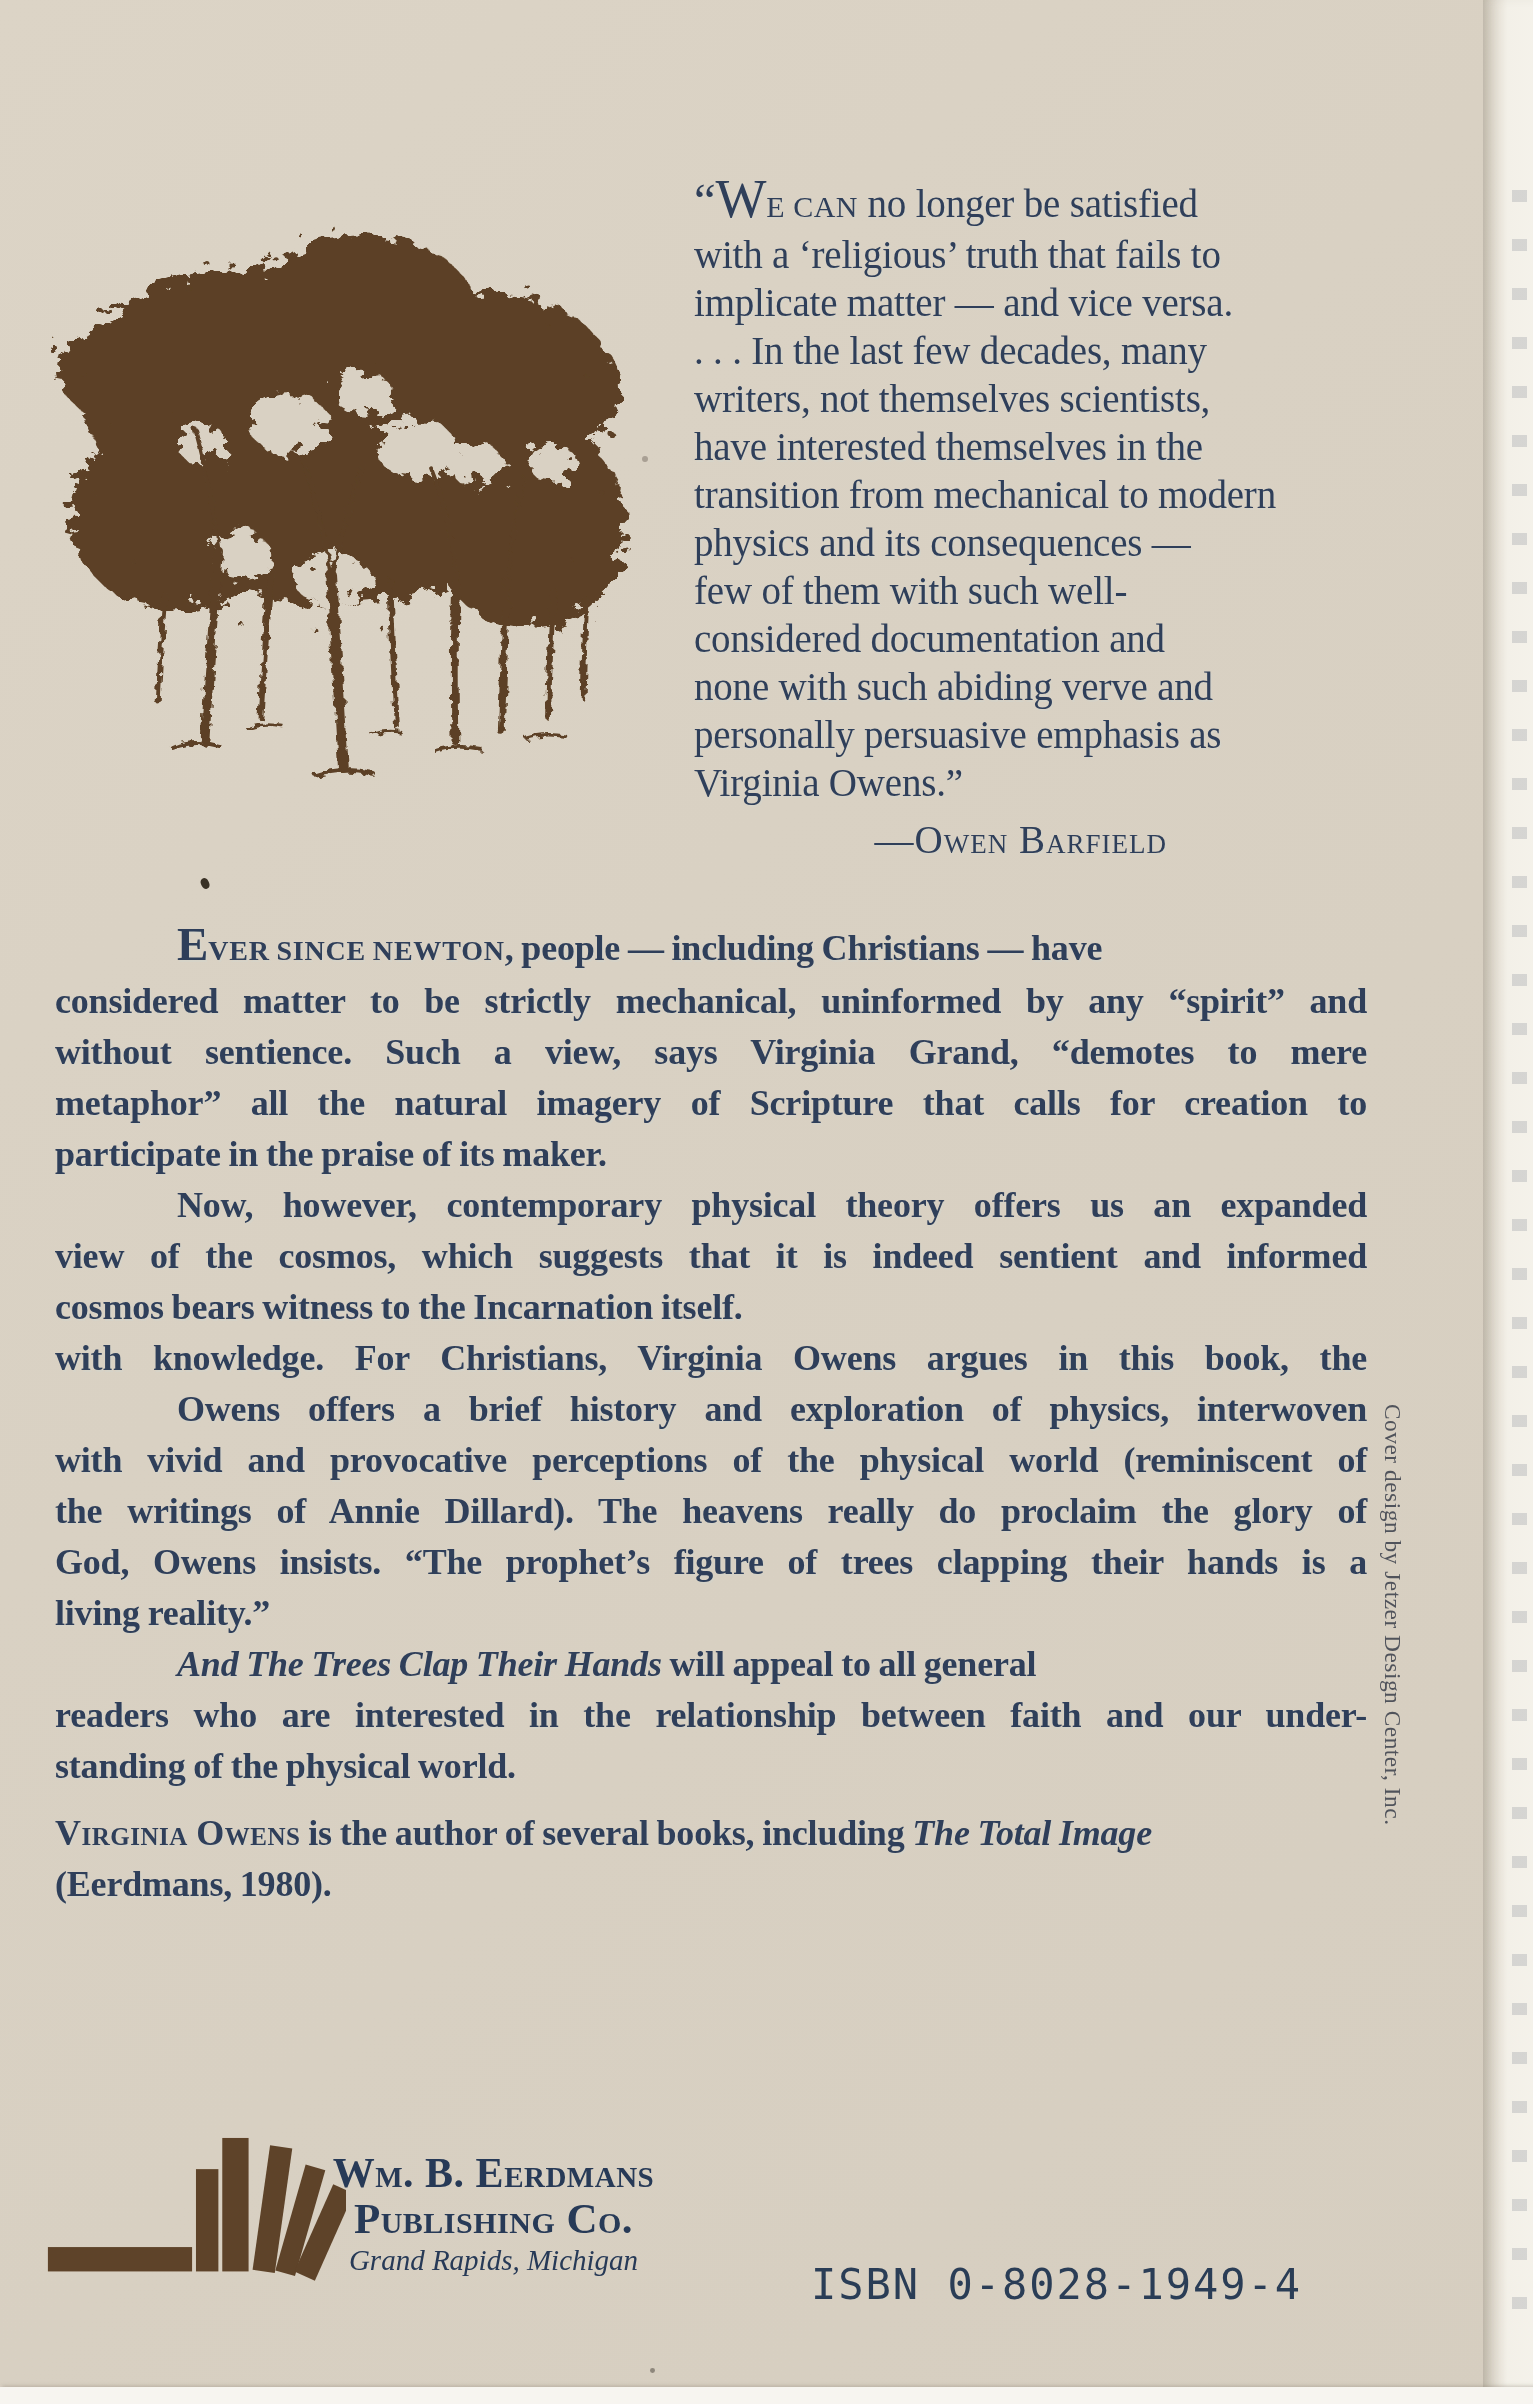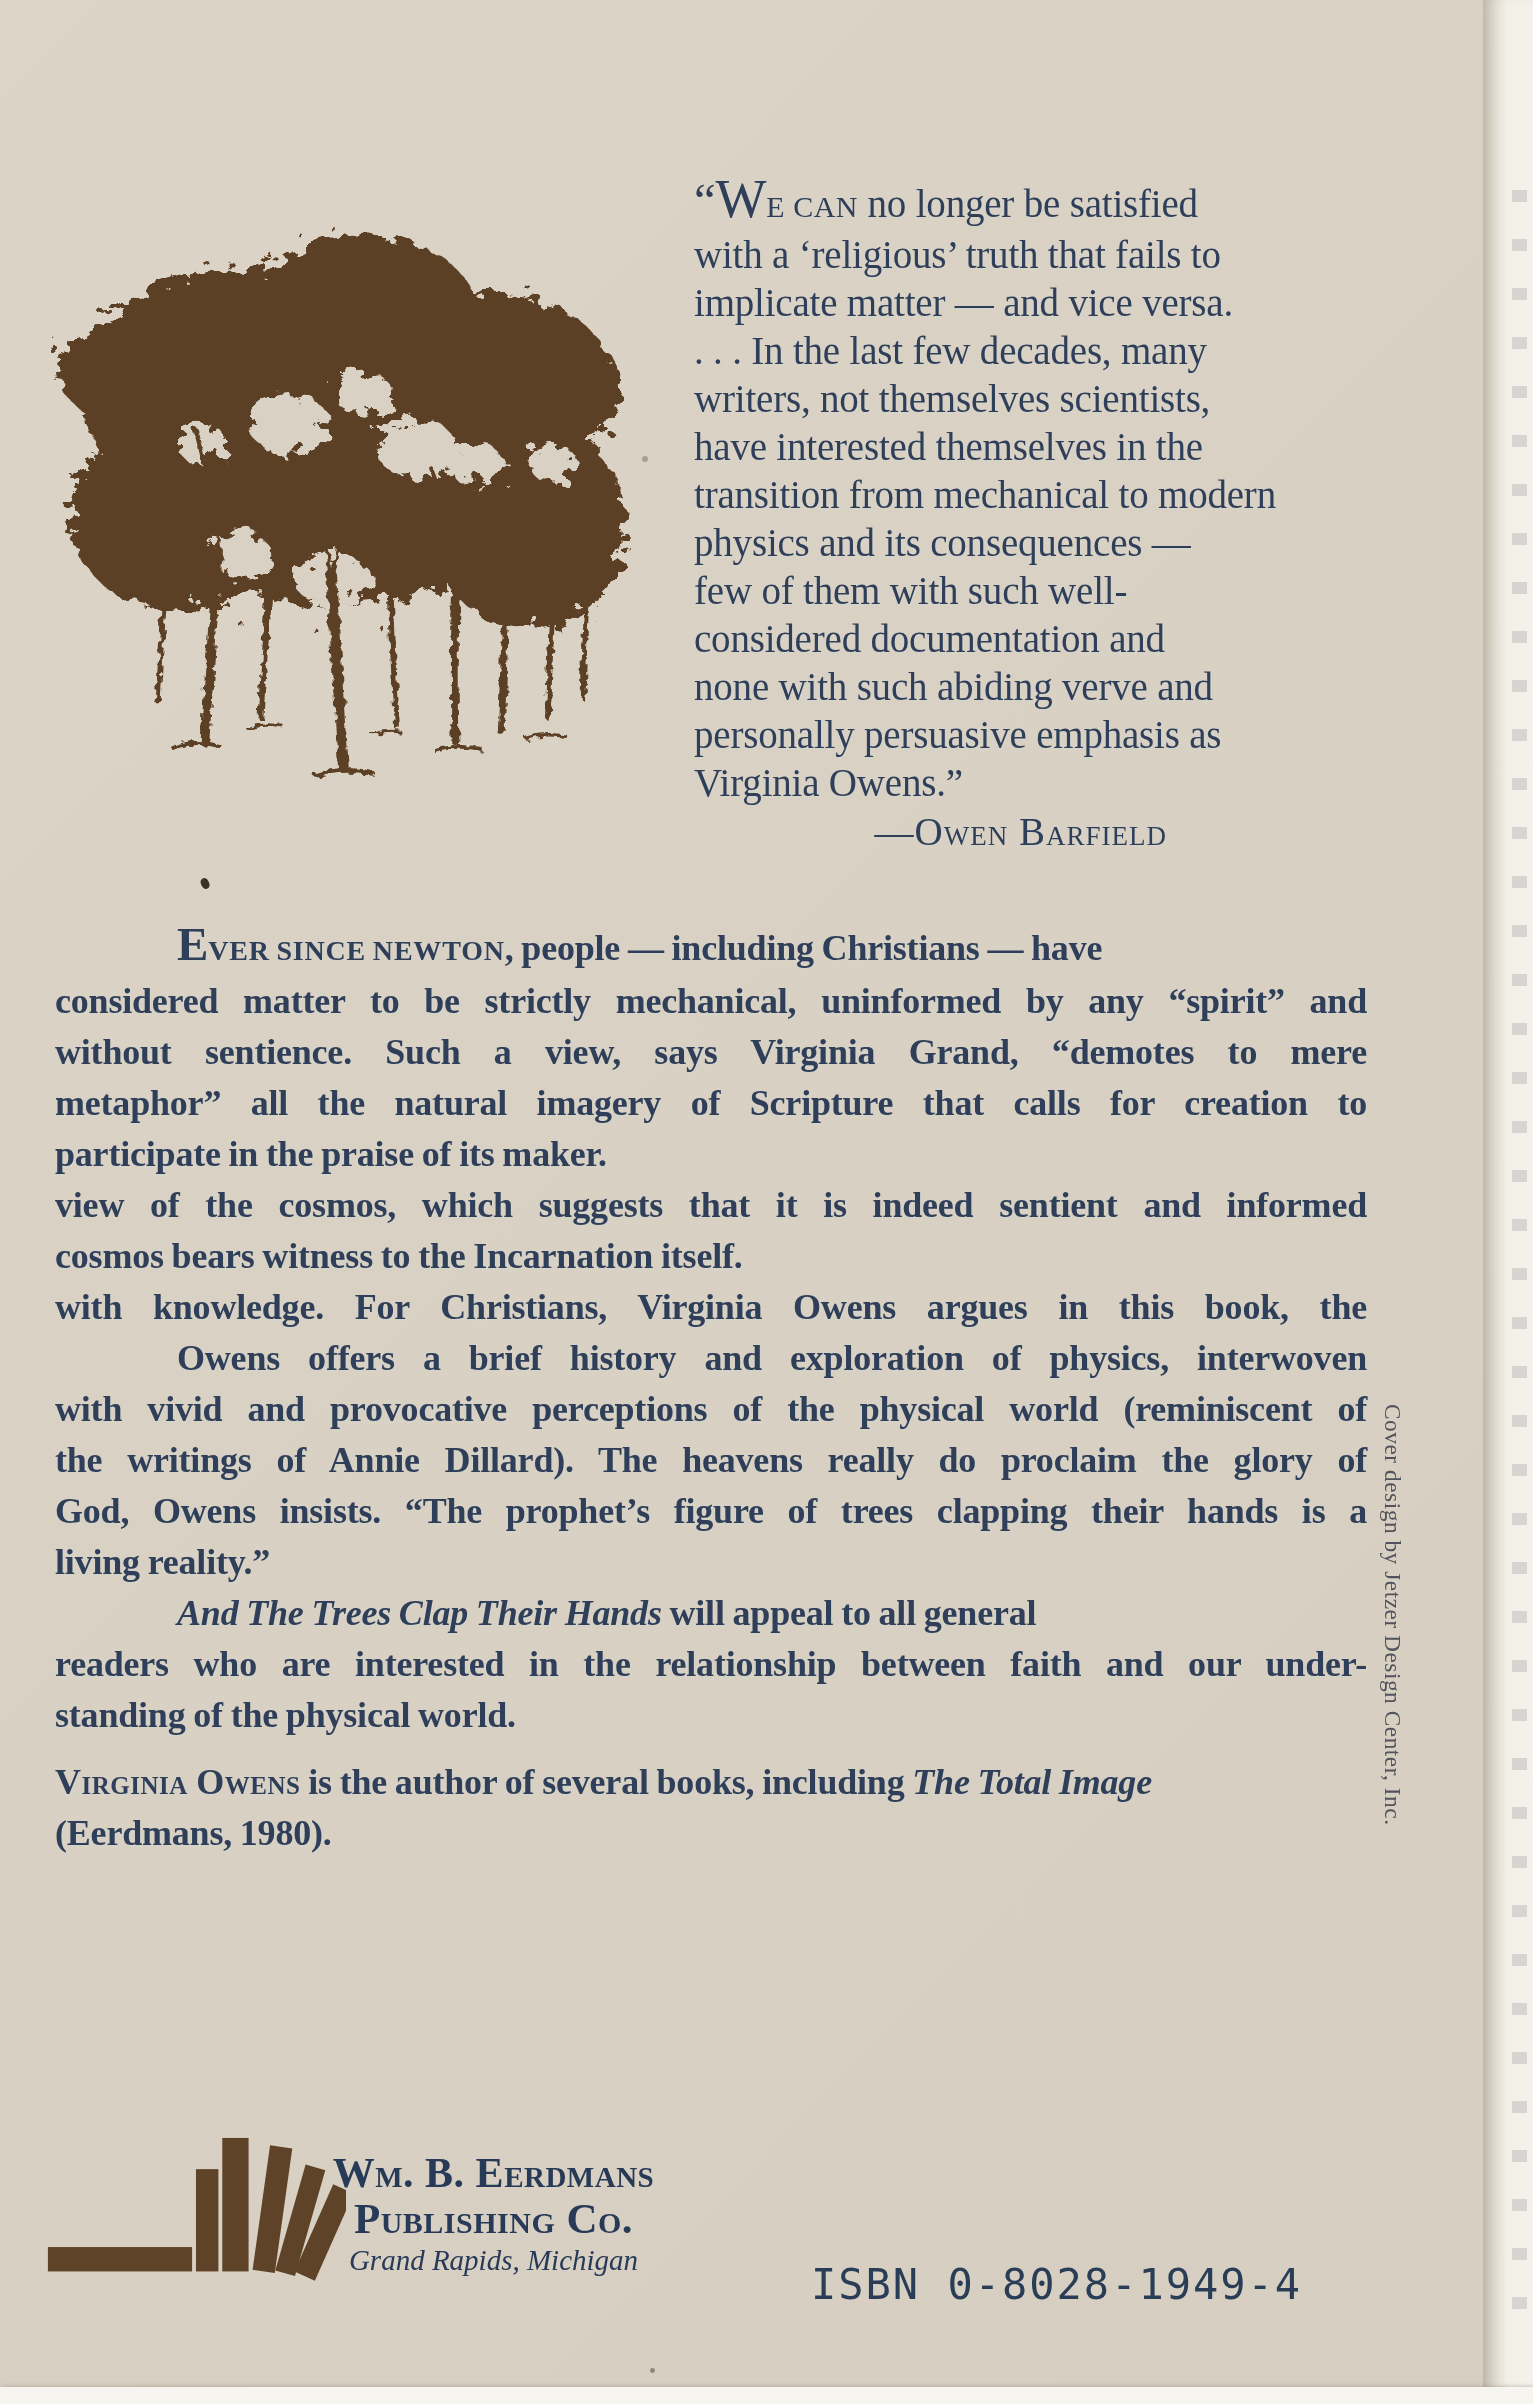--- a/index.html
+++ b/index.html
@@ -16,21 +16,21 @@
   
   .quote{
     position:absolute;left:694px;top:172px;width:683px;
     font-size:39px;line-height:48px;letter-spacing:-0.2px;
     text-shadow:1.5px 1.5px 0 rgba(205,218,218,.20);
   }
   .qline{white-space:nowrap;}
   .qopen{font-size:49px;line-height:1;}
   .lead{font-size:54px;line-height:1;}
   .caps{font-size:30px;letter-spacing:0.5px;}
-  .qattr{margin-top:1px;text-align:right;padding-right:210px;white-space:nowrap;}
+  .qattr{margin-top:9px;text-align:right;padding-right:210px;white-space:nowrap;}
   .sc{font-variant:small-caps;letter-spacing:1px;}
   
   .bodytext{
     position:absolute;left:55px;top:921px;width:1312px;
     font-size:36px;line-height:51px;letter-spacing:-0.2px;word-spacing:-1px;
     text-shadow:1.5px 1.5px 0 rgba(205,218,218,.20);
   }
   .line{white-space:nowrap;font-weight:bold;}
   .line.j{text-align:justify;text-align-last:justify;}
   .indent{text-indent:122px;}
@@ -195,20 +195,21 @@
 
   <div class="bodytext">
     <div class="para">
       <div class="line indent"><span class="lead2">E</span><span class="caps2">VER SINCE NEWTON</span><span>, people — including Christians — have</span></div>
       <div class="line j">considered matter to be strictly mechanical, uninformed by any “spirit” and</div>
       <div class="line j">without sentience. Such a view, says Virginia Grand, “demotes to mere</div>
       <div class="line j">metaphor” all the natural imagery of Scripture that calls for creation to</div>
       <div class="line">participate in the praise of its maker.</div>
     </div>
     <div class="para">
+      <div class="line j indent">Now, however, contemporary physical theory offers us an expanded</div>
       <div class="line j">view of the cosmos, which suggests that it is indeed sentient and informed</div>
       <div class="line">cosmos bears witness to the Incarnation itself.</div>
       <div class="line j">with knowledge. For Christians, Virginia Owens argues in this book, the</div>
     </div>
     <div class="para">
       <div class="line j indent">Owens offers a brief history and exploration of physics, interwoven</div>
       <div class="line j">with vivid and provocative perceptions of the physical world (reminiscent of</div>
       <div class="line j">the writings of Annie Dillard). The heavens really do proclaim the glory of</div>
       <div class="line j">God, Owens insists. “The prophet’s figure of trees clapping their hands is a</div>
       <div class="line">living reality.”</div>

